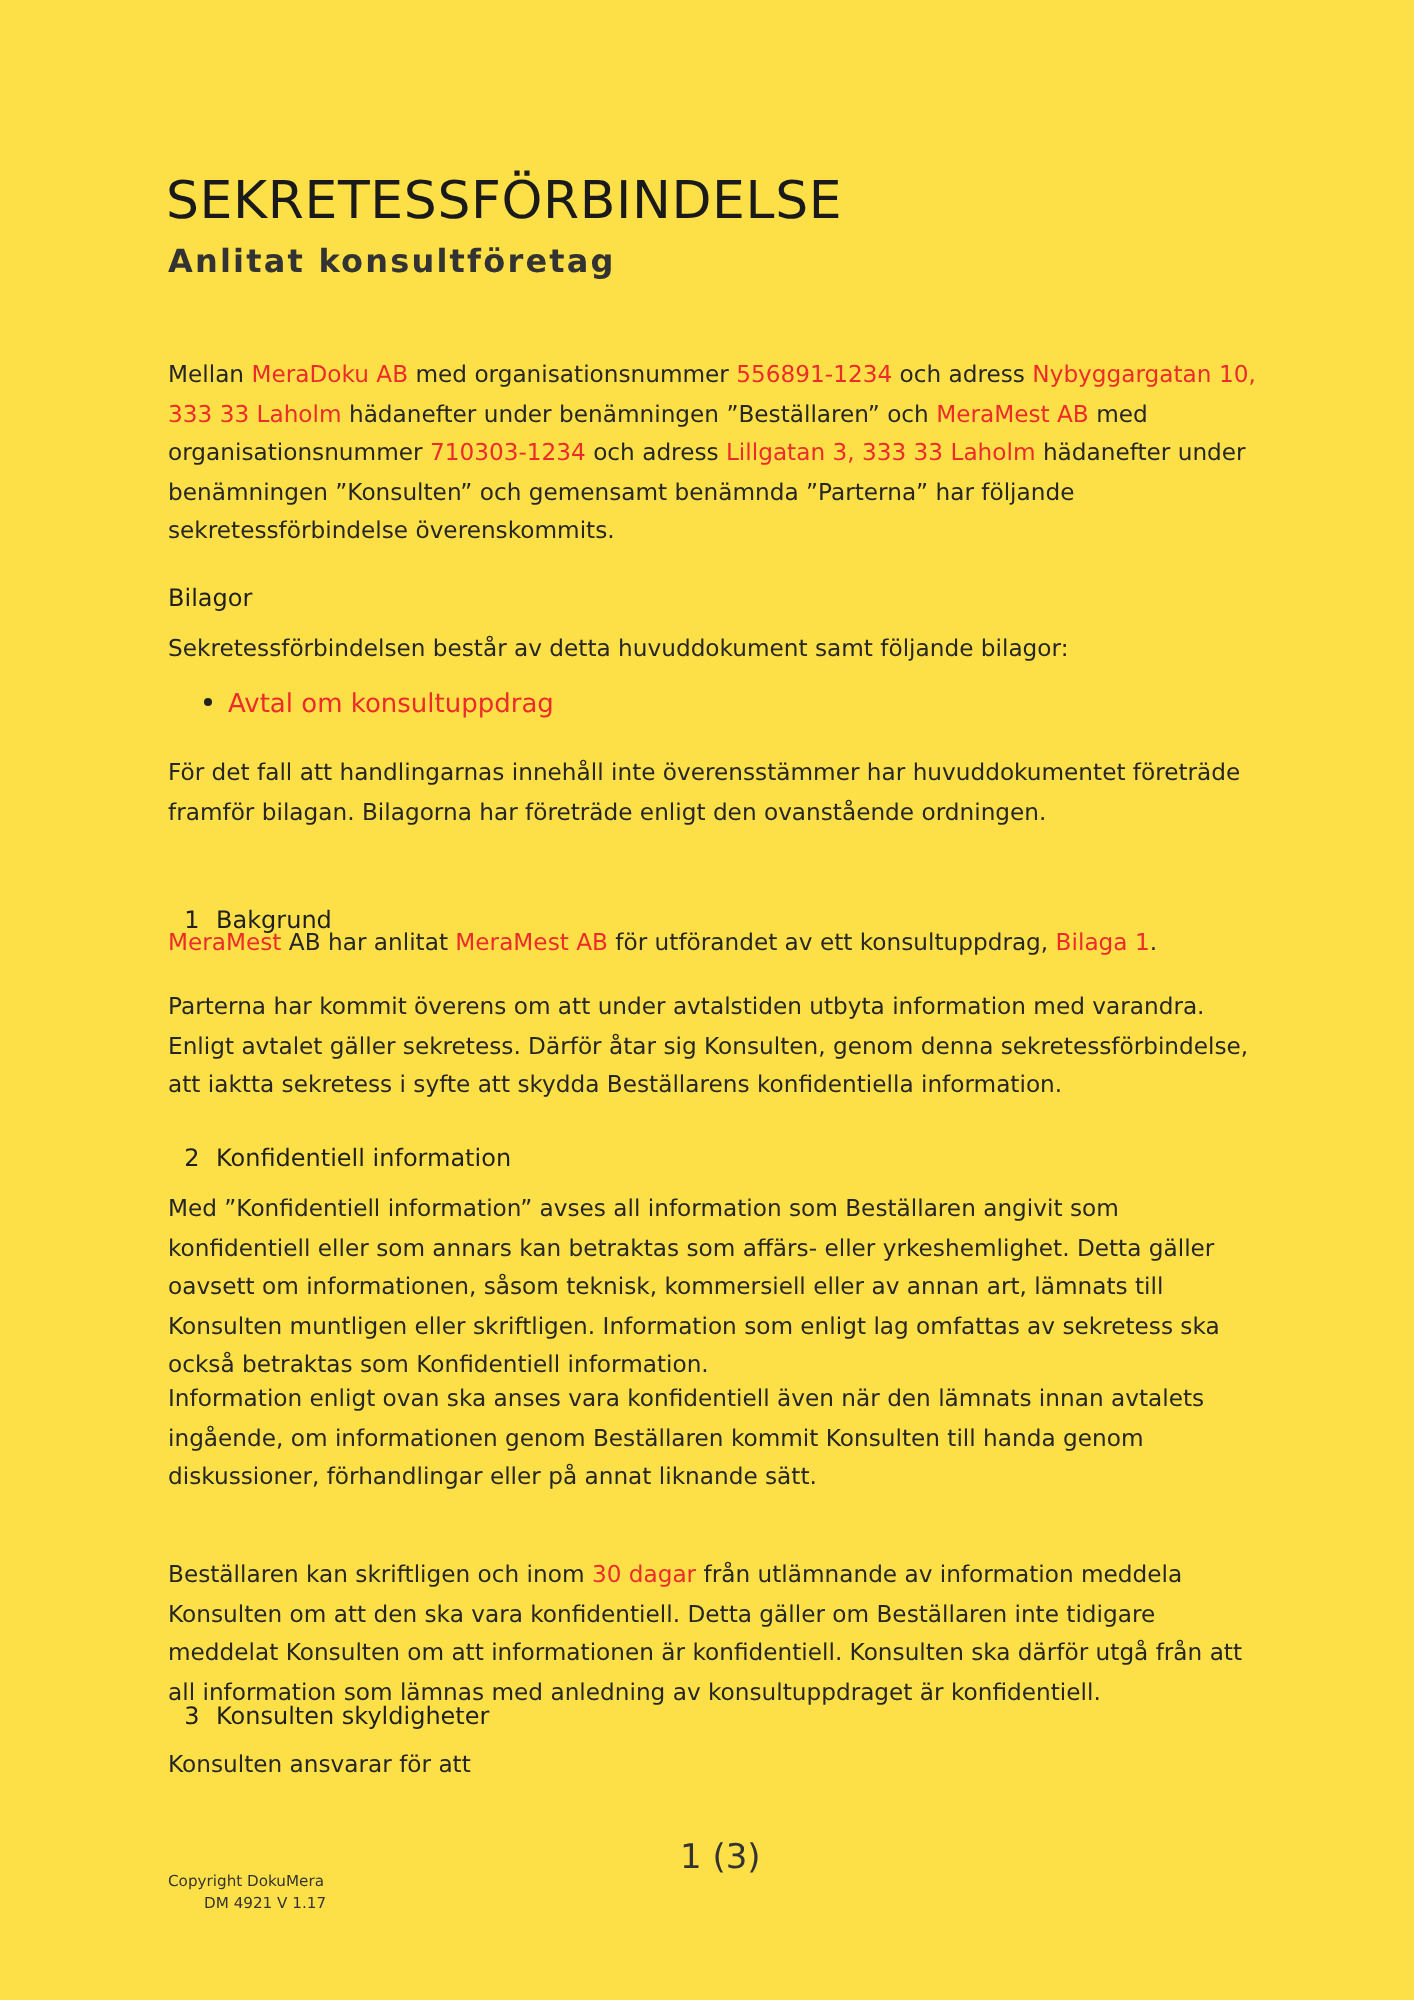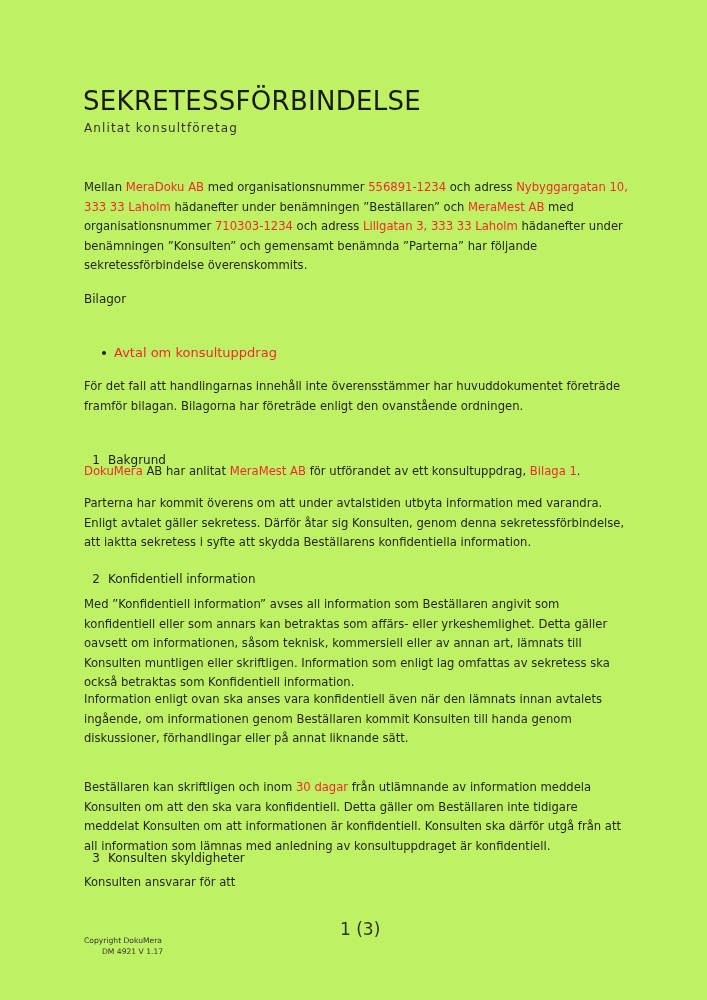--- a/index.html
+++ b/index.html
@@ -1,21 +1,21 @@
 <!DOCTYPE html>
 <html><head>
 <meta charset="utf-8">
 <style>
   html, body { margin: 0; padding: 0; background: #ffffff; }
   body { width: 707px; height: 1000px; position: relative; overflow: hidden;
          font-family: "DejaVu Sans", "Liberation Sans", sans-serif; color: #222222; }
-  .page { position: absolute; left: 0; top: 0; width: 707px; height: 1000px; background: #bef264; }
+  .page { position: absolute; left: 0; top: 0; width: 707px; height: 1000px; background: #fde047; }
   .abs { position: absolute; }
   .title { left: 83px; top: 86px; font-size: 26px; letter-spacing: 0.3px; color: #1a1a1a; font-weight: normal; white-space: nowrap; }
-  .subtitle { left: 84px; top: 121px; font-size: 12px; letter-spacing: 1.1px; color: #333; white-space: nowrap; }
+  .subtitle { left: 84px; top: 121px; font-size: 16px; letter-spacing: 1.1px; color: #333; white-space: nowrap; font-weight: bold; }
   .para { left: 84px; width: 545px; font-size: 11.6px; line-height: 19.5px; color: #262626; }
   .para p { margin: 0; }
   .red { color: #ee2b2b; }
   .h2 { left: 84px; font-size: 12px; color: #1f1f1f; white-space: nowrap; text-align: center; }
   .h2 .num { display: inline-block; width: 24px; }
   .bullet-item { left: 102px; font-size: 13px; white-space: nowrap; }
   .bullet-dot { display: inline-block; width: 4px; height: 4px; background: #222; border-radius: 50%; vertical-align: middle; margin-right: 8px; position: relative; top: -1px; }
   .pageno { left: 340px; top: 919px; font-size: 17px; color: #333; white-space: nowrap; }
   .footer { left: 84px; font-size: 7.6px; color: #333; white-space: nowrap; }
 </style>
@@ -27,32 +27,35 @@
   <div class="abs title">SEKRETESSFÖRBINDELSE</div>
   <div class="abs subtitle">Anlitat konsultföretag</div>
 
   <div class="abs para" style="top:178px;">
     <p><span>Mellan </span><span style="color: rgb(238, 43, 43);">MeraDoku AB</span><span> med organisationsnummer </span><span style="color: rgb(238, 43, 43);">556891-1234</span><span> och adress </span><span style="color: rgb(238, 43, 43);">Nybyggargatan 10, 333 33 Laholm</span><span> hädanefter under benämningen ”Beställaren” och </span><span style="color: rgb(238, 43, 43);">MeraMest AB</span><span> med organisationsnummer </span><span style="color: rgb(238, 43, 43);">710303-1234</span><span> och adress </span><span style="color: rgb(238, 43, 43);">Lillgatan 3, 333 33 Laholm</span><span> hädanefter under benämningen ”Konsulten” och gemensamt benämnda ”Parterna” har följande sekretessförbindelse överenskommits.</span></p>
   </div>
 
   <div class="abs h2" style="top:292px;">
     <span>Bilagor</span>
   </div>
+  <div class="abs para" style="top:315px;">
+    <p>Sekretessförbindelsen består av detta huvuddokument samt följande bilagor:</p>
+  </div>
   <div class="abs bullet-item" style="top:345px;">
     <span class="bullet-dot"></span><span class="red">Avtal om konsultuppdrag</span>
   </div>
   <div class="abs para" style="top:377px;">
     <p>För det fall att handlingarnas innehåll inte överensstämmer har huvuddokumentet företräde framför bilagan. Bilagorna har företräde enligt den ovanstående ordningen.</p>
   </div>
 
   <div class="abs h2" style="top:440px;margin-top:13px;">
     <span class="num">1</span><span>Bakgrund</span>
   </div>
   <div class="abs para" style="top:462px;">
-    <p><span style="color: rgb(238, 43, 43);">DokuMera</span><span> AB har anlitat </span><span style="color: rgb(238, 43, 43);">MeraMest AB</span><span> för utförandet av ett konsultuppdrag, </span><span style="color: rgb(238, 43, 43);">Bilaga 1</span><span>.</span></p>
+    <p><span style="color: rgb(238, 43, 43);">MeraMest</span><span> AB har anlitat </span><span style="color: rgb(238, 43, 43);">MeraMest AB</span><span> för utförandet av ett konsultuppdrag, </span><span style="color: rgb(238, 43, 43);">Bilaga 1</span><span>.</span></p>
   </div>
   <div class="abs para" style="top:494px;">
     <p><span>Parterna har kommit överens om att under avtalstiden utbyta information med varandra. Enligt avtalet gäller sekretess. Därför åtar sig Konsulten, genom denna sekretessförbindelse, att iaktta sekretess i syfte att skydda Beställarens konfidentiella information.</span></p>
   </div>
 
   <div class="abs h2" style="top:572px;">
     <span class="num">2</span><span>Konfidentiell information</span>
   </div>
   <div class="abs para" style="top:595px;">
     <p><span>Med ”Konfidentiell information” avses all information som Beställaren angivit som konfidentiell eller som annars kan betraktas som affärs- eller yrkeshemlighet. Detta gäller oavsett om informationen, såsom teknisk, kommersiell eller av annan art, lämnats till Konsulten muntligen eller skriftligen. Information som enligt lag omfattas av sekretess ska också betraktas som Konfidentiell information.</span></p>

